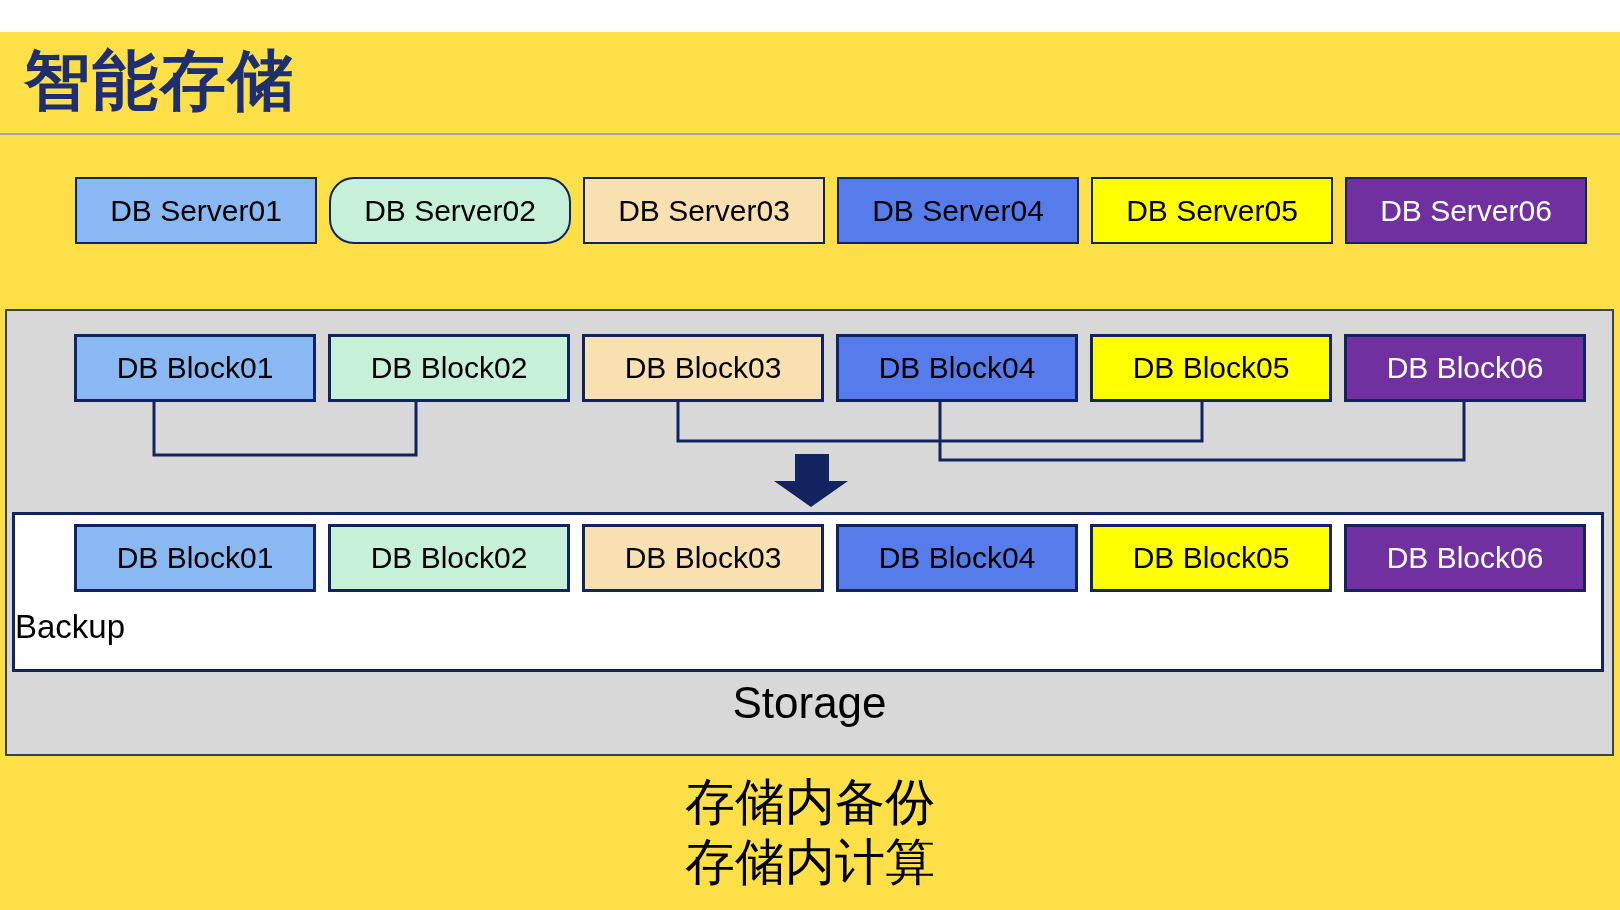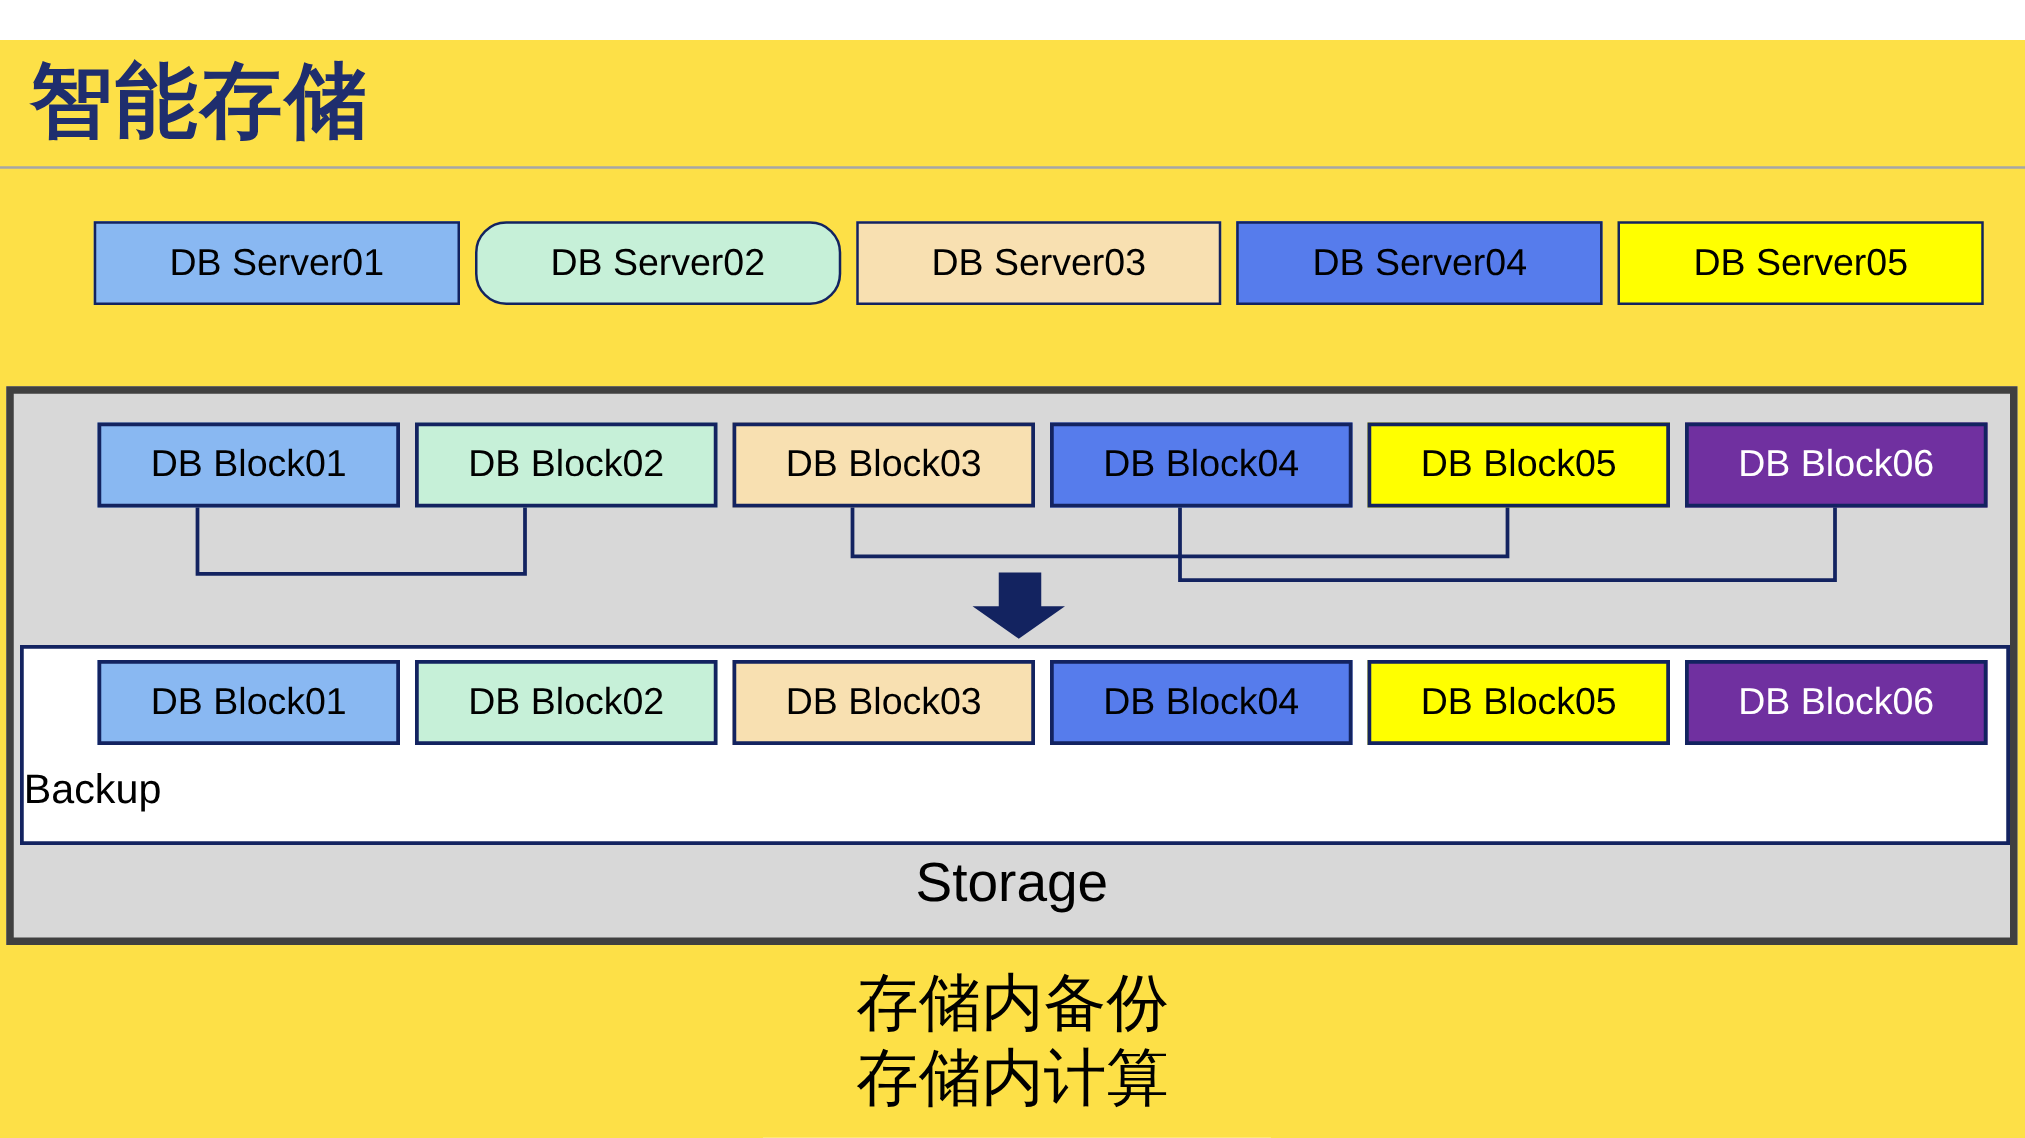--- a/index.html
+++ b/index.html
@@ -19,21 +19,21 @@
   .row{position:absolute;display:flex;gap:12px;box-sizing:border-box;padding-left:48px;}
   .row .box{
     flex:1;display:flex;align-items:center;justify-content:center;
     box-sizing:border-box;border:2px solid #132360;
     font-size:30px;white-space:nowrap;
   }
   .servers{left:27px;top:145px;width:1560px;height:67px;}
 
   .storage{
     position:absolute;left:5px;top:277px;width:1609px;height:447px;
-    background:#D8D8D8;border:6px solid #404040;box-sizing:border-box;
+    background:#D8D8D8;border:2px solid #404040;box-sizing:border-box;
   }
   .blocks-top{left:19px;top:23px;width:1560px;height:68px;}
   .blocks-top .box,.blocks-bottom .box{border-width:3px;}
 
   .connectors{position:absolute;left:0;top:0;width:1603px;height:441px;pointer-events:none;}
 
   .backup-box{
     position:absolute;left:5px;top:201px;width:1592px;height:160px;
     background:#ffffff;border:3px solid #132360;box-sizing:border-box;
   }
@@ -65,20 +65,21 @@
 
   <h1 class="title">智能存储</h1>
   <div class="title-rule"></div>
 
   <div class="row servers">
     <div class="box" style="background: rgb(137, 184, 242); color: rgb(0, 0, 0);">DB Server01</div>
     <div class="box" style="background: rgb(198, 240, 216); color: rgb(0, 0, 0); border-radius: 25px;">DB Server02</div>
     <div class="box" style="background: rgb(248, 224, 177); color: rgb(0, 0, 0);">DB Server03</div>
     <div class="box" style="background: rgb(86, 124, 236); color: rgb(0, 0, 0);">DB Server04</div>
     <div class="box" style="background: rgb(255, 255, 0); color: rgb(0, 0, 0);">DB Server05</div>
+    <div class="box" style="background: rgb(112, 48, 160); color: rgb(255, 255, 255);">DB Server06</div>
   </div>
 
   <div class="storage">
 
     <div class="row blocks-top">
       <div class="box" style="background: rgb(137, 184, 242); color: rgb(0, 0, 0);">DB Block01</div>
       <div class="box" style="background: rgb(198, 240, 216); color: rgb(0, 0, 0);">DB Block02</div>
       <div class="box" style="background: rgb(248, 224, 177); color: rgb(0, 0, 0);">DB Block03</div>
       <div class="box" style="background: rgb(86, 124, 236); color: rgb(0, 0, 0);">DB Block04</div>
       <div class="box" style="background: rgb(255, 255, 0); color: rgb(0, 0, 0);">DB Block05</div>

